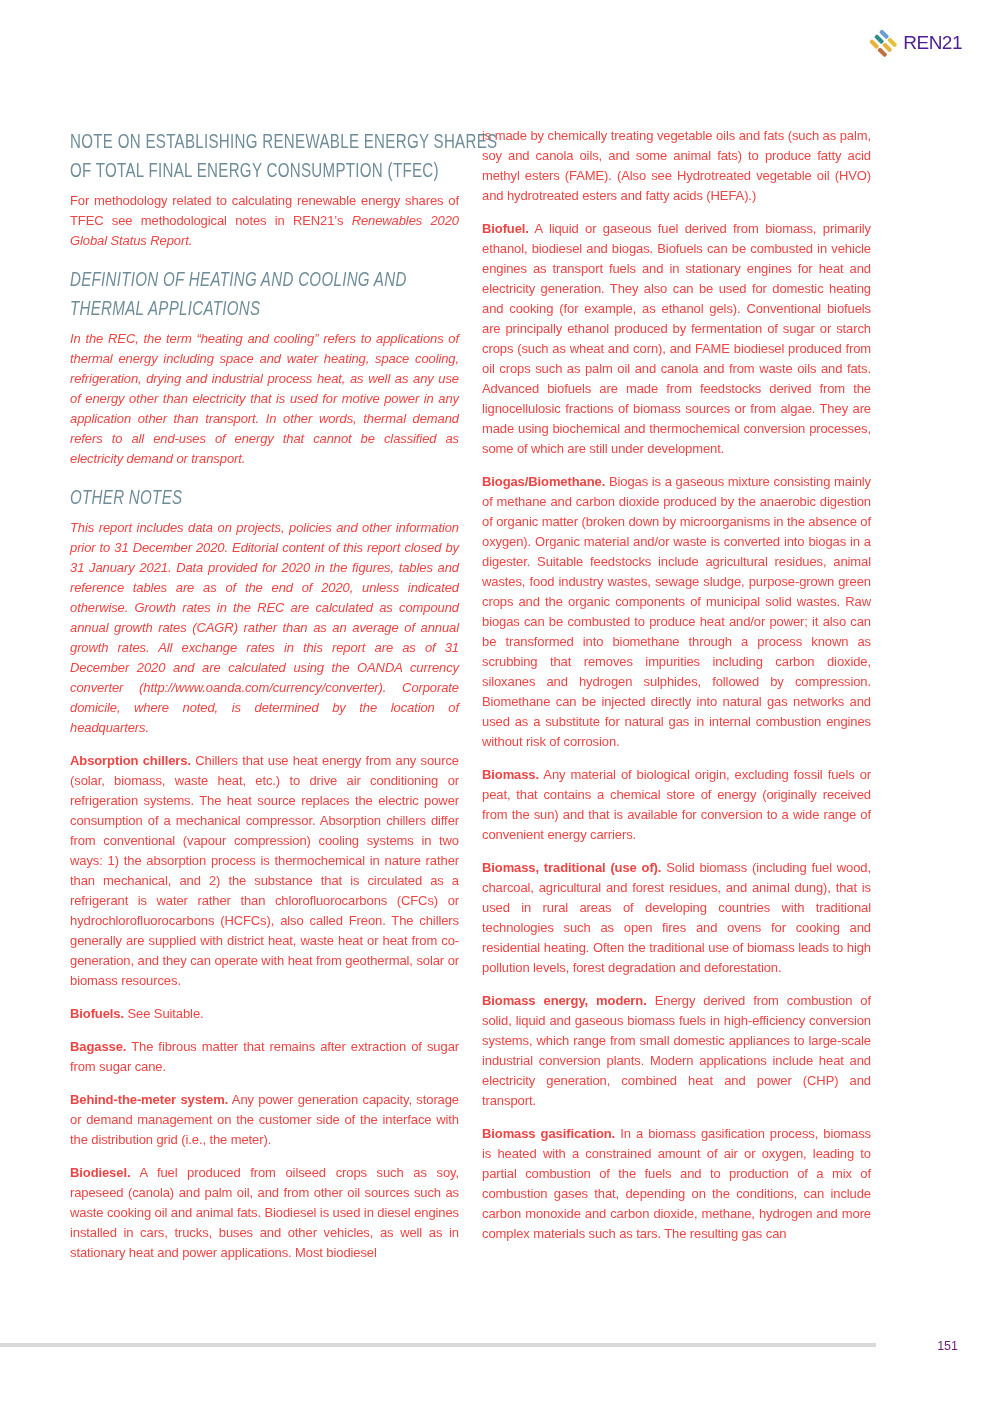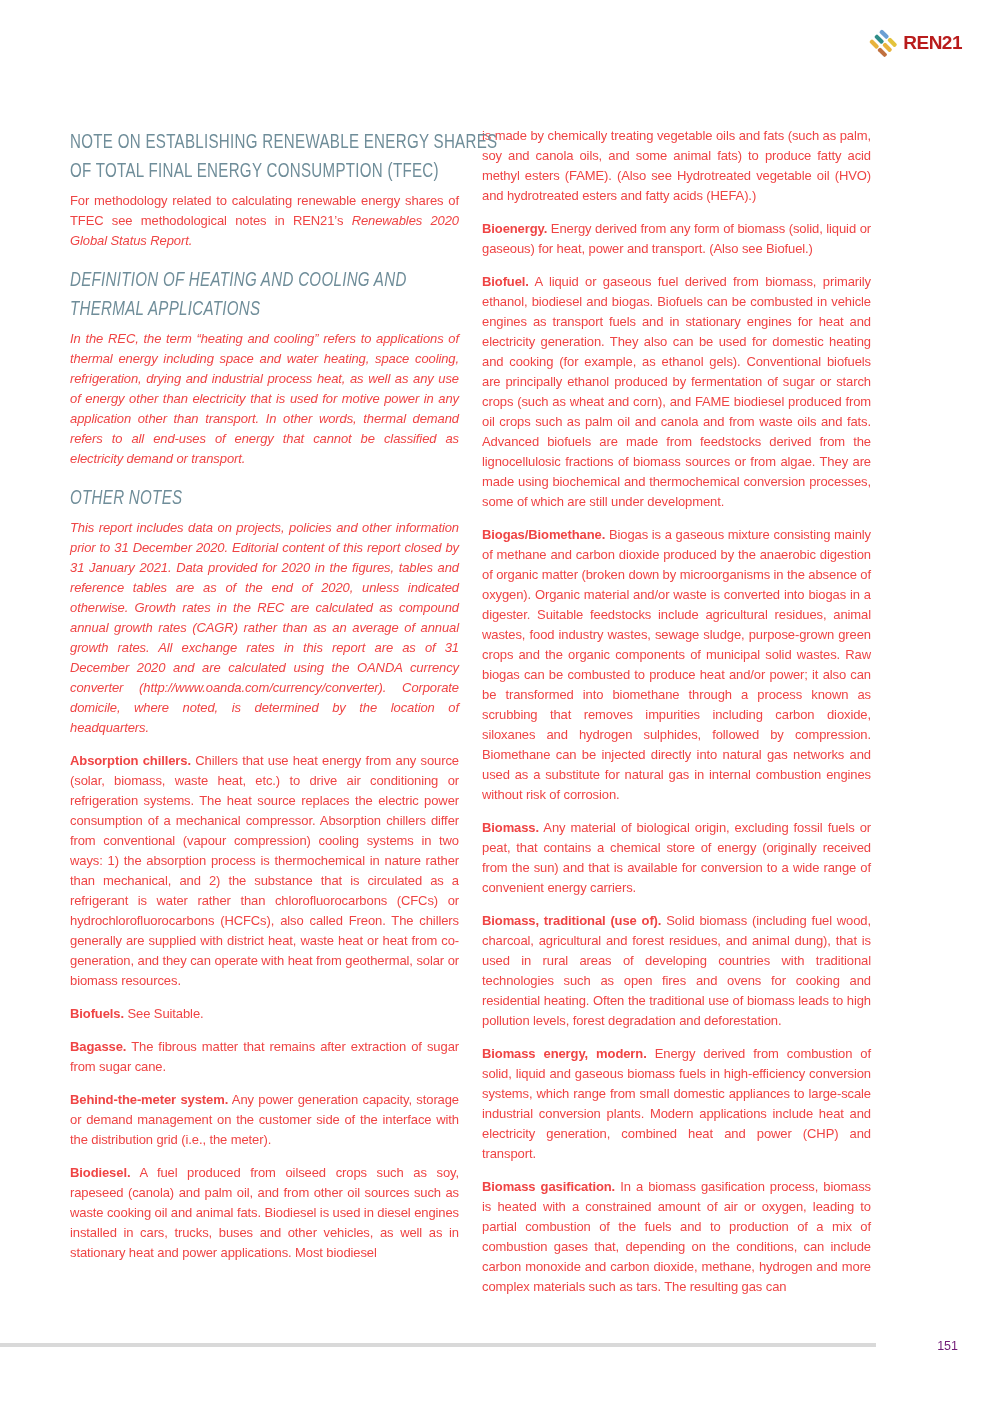--- a/index.html
+++ b/index.html
@@ -17,22 +17,22 @@
   .logo {
     position: absolute;
     top: 29px;
     right: 30px;
     display: flex;
     align-items: center;
     gap: 5px;
   }
   .logo-text {
     font-size: 19px;
-    font-weight: bold;
-    color: #b91c1c;
+    font-weight: normal;
+    color: #4c1d95;
     letter-spacing: -0.5px;
   }
   
   .content {
     position: absolute;
     top: 126px;
     left: 70px;
     width: 806px;
     display: flex;
     gap: 23px;
@@ -170,24 +170,20 @@
         <span>A fuel produced from oilseed crops such as soy, rapeseed (canola) and palm oil, and from other oil sources such as waste cooking oil and animal fats. Biodiesel is used in diesel engines installed in cars, trucks, buses and other vehicles, as well as in stationary heat and power applications. Most biodiesel</span>
       </p>
 
     </div>
 
     <div class="col">
 
       <p class="body-par">is made by chemically treating vegetable oils and fats (such as palm, soy and canola oils, and some animal fats) to produce fatty acid methyl esters (FAME). (Also see Hydrotreated vegetable oil (HVO) and hydrotreated esters and fatty acids (HEFA).)</p>
 
       <p class="entry">
-        <span class="term">Bioenergy.</span>
-        <span>Energy derived from any form of biomass (solid, liquid or gaseous) for heat, power and transport. (Also see Biofuel.)</span>
-      </p>
-      <p class="entry">
         <span class="term">Biofuel.</span>
         <span>A liquid or gaseous fuel derived from biomass, primarily ethanol, biodiesel and biogas. Biofuels can be combusted in vehicle engines as transport fuels and in stationary engines for heat and electricity generation. They also can be used for domestic heating and cooking (for example, as ethanol gels). Conventional biofuels are principally ethanol produced by fermentation of sugar or starch crops (such as wheat and corn), and FAME biodiesel produced from oil crops such as palm oil and canola and from waste oils and fats. Advanced biofuels are made from feedstocks derived from the lignocellulosic fractions of biomass sources or from algae. They are made using biochemical and thermochemical conversion processes, some of which are still under development.</span>
       </p>
       <p class="entry">
         <span class="term">Biogas/Biomethane.</span>
         <span>Biogas is a gaseous mixture consisting mainly of methane and carbon dioxide produced by the anaerobic digestion of organic matter (broken down by microorganisms in the absence of oxygen). Organic material and/or waste is converted into biogas in a digester. Suitable feedstocks include agricultural residues, animal wastes, food industry wastes, sewage sludge, purpose-grown green crops and the organic components of municipal solid wastes. Raw biogas can be combusted to produce heat and/or power; it also can be transformed into biomethane through a process known as scrubbing that removes impurities including carbon dioxide, siloxanes and hydrogen sulphides, followed by compression. Biomethane can be injected directly into natural gas networks and used as a substitute for natural gas in internal combustion engines without risk of corrosion.</span>
       </p>
       <p class="entry">
         <span class="term">Biomass.</span>
         <span>Any material of biological origin, excluding fossil fuels or peat, that contains a chemical store of energy (originally received from the sun) and that is available for conversion to a wide range of convenient energy carriers.</span>

